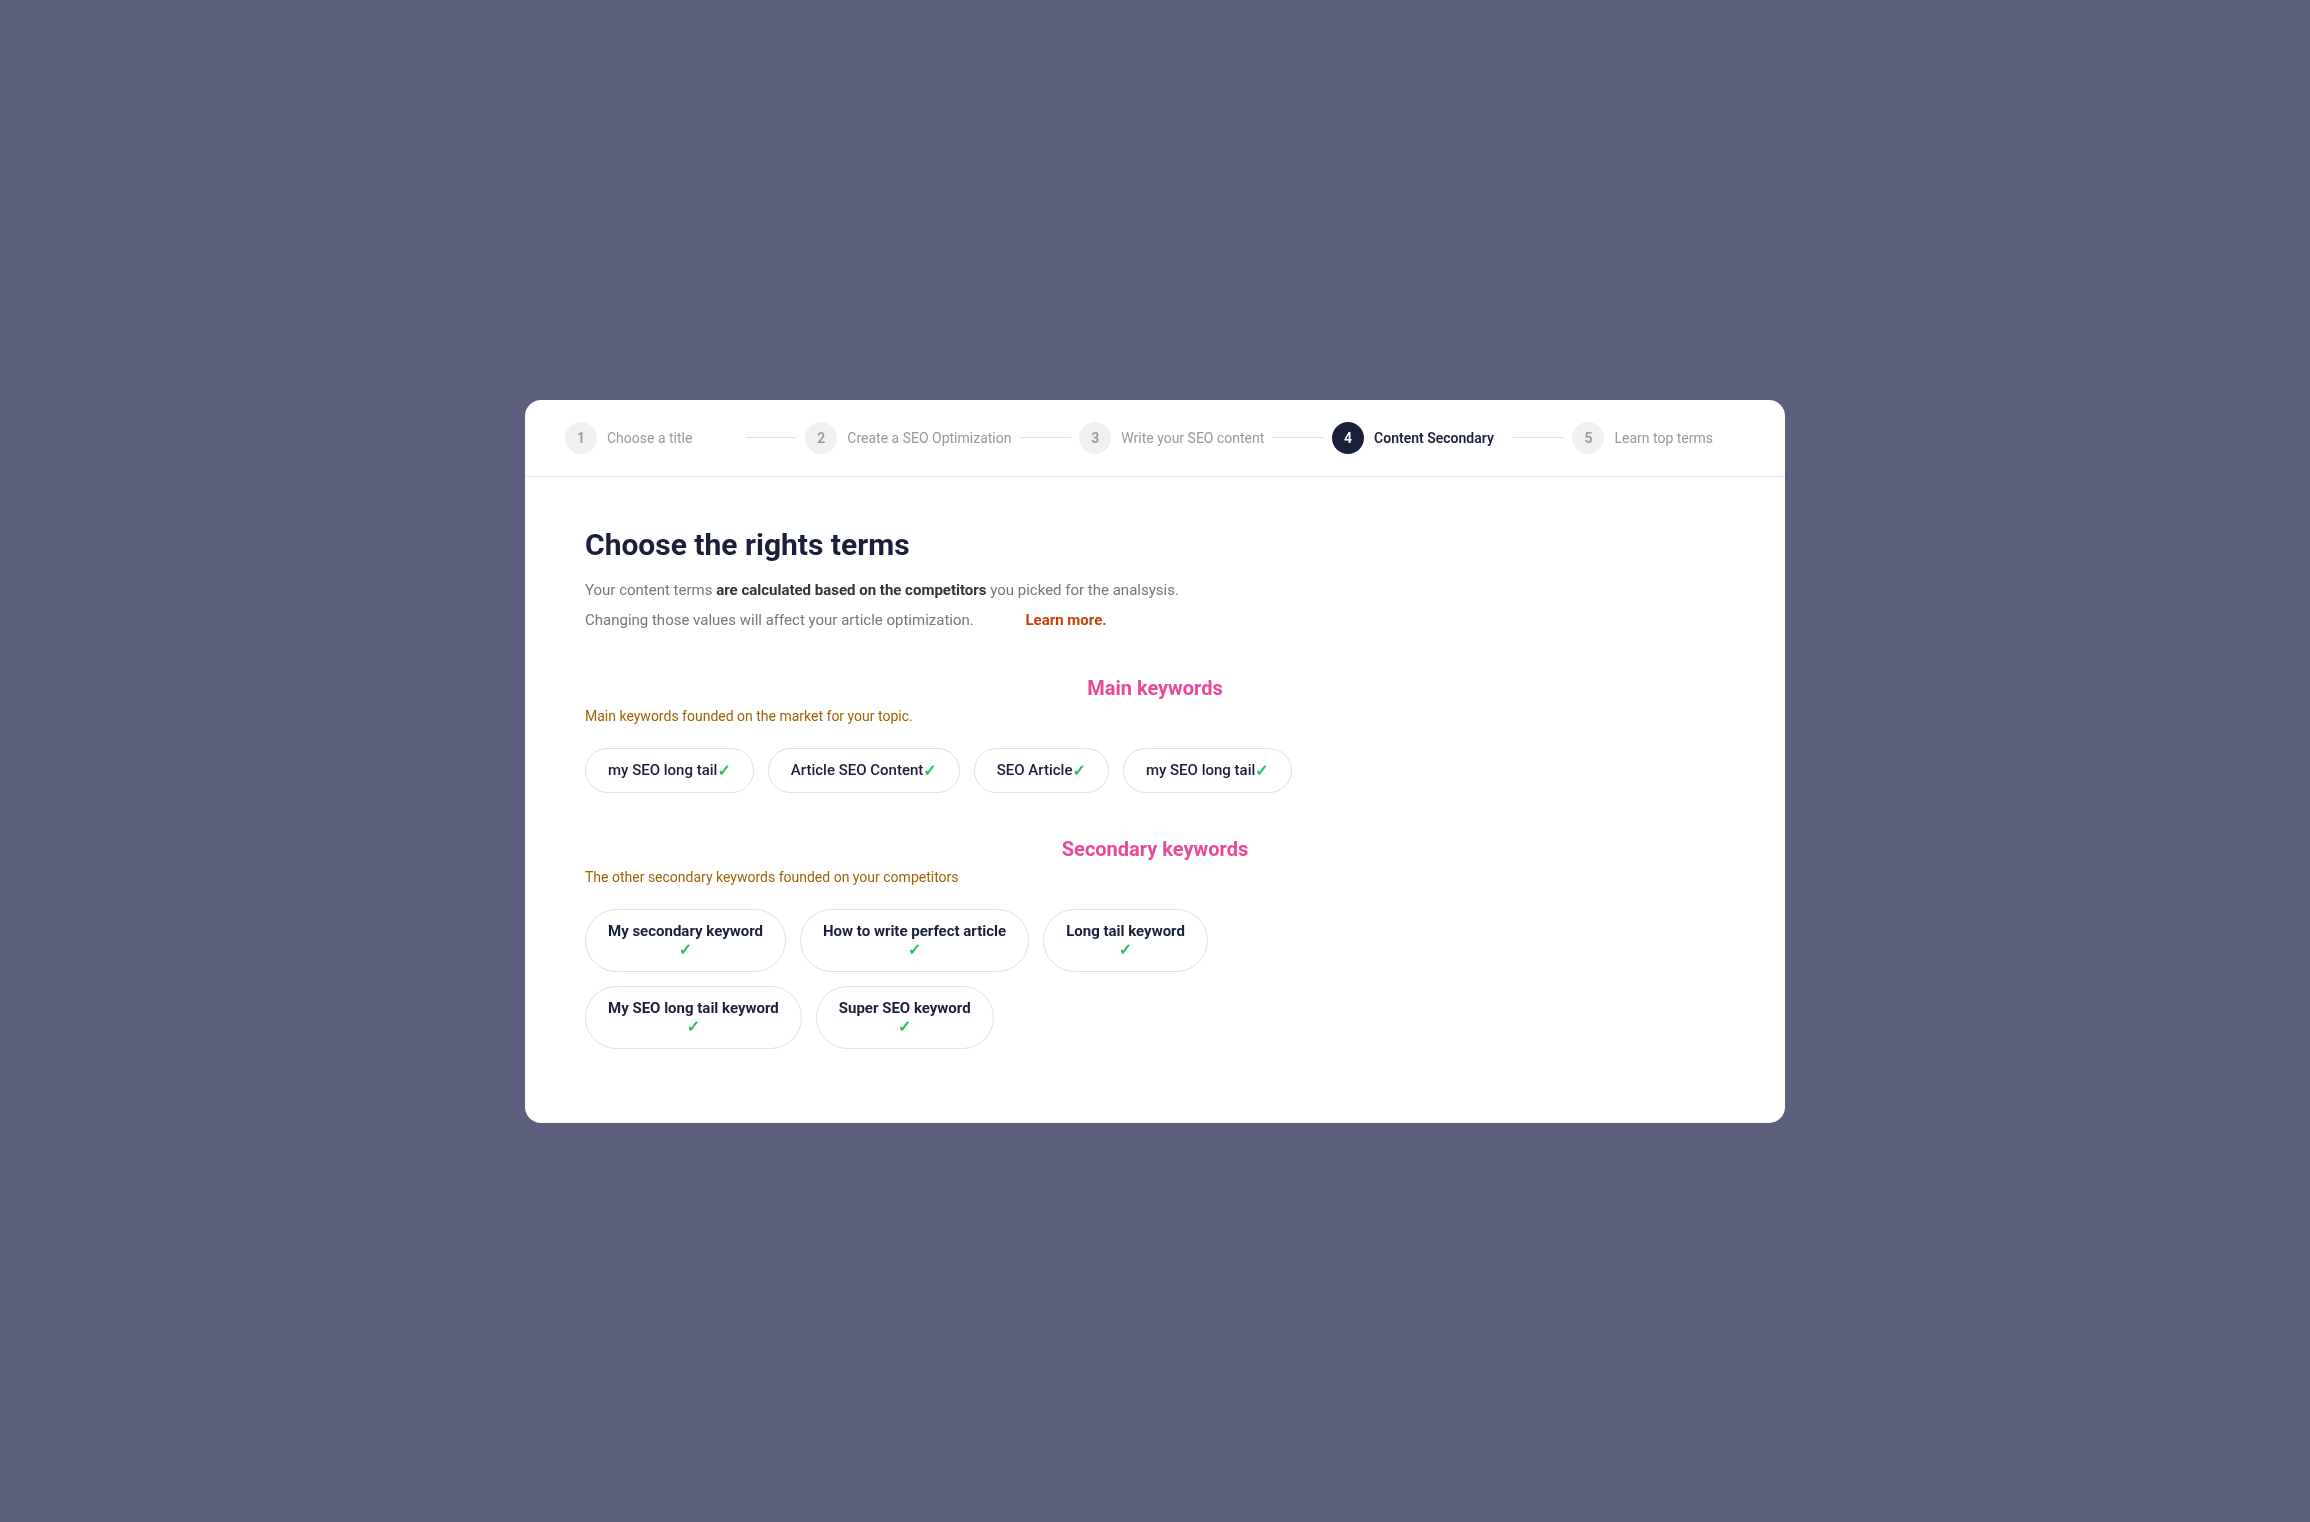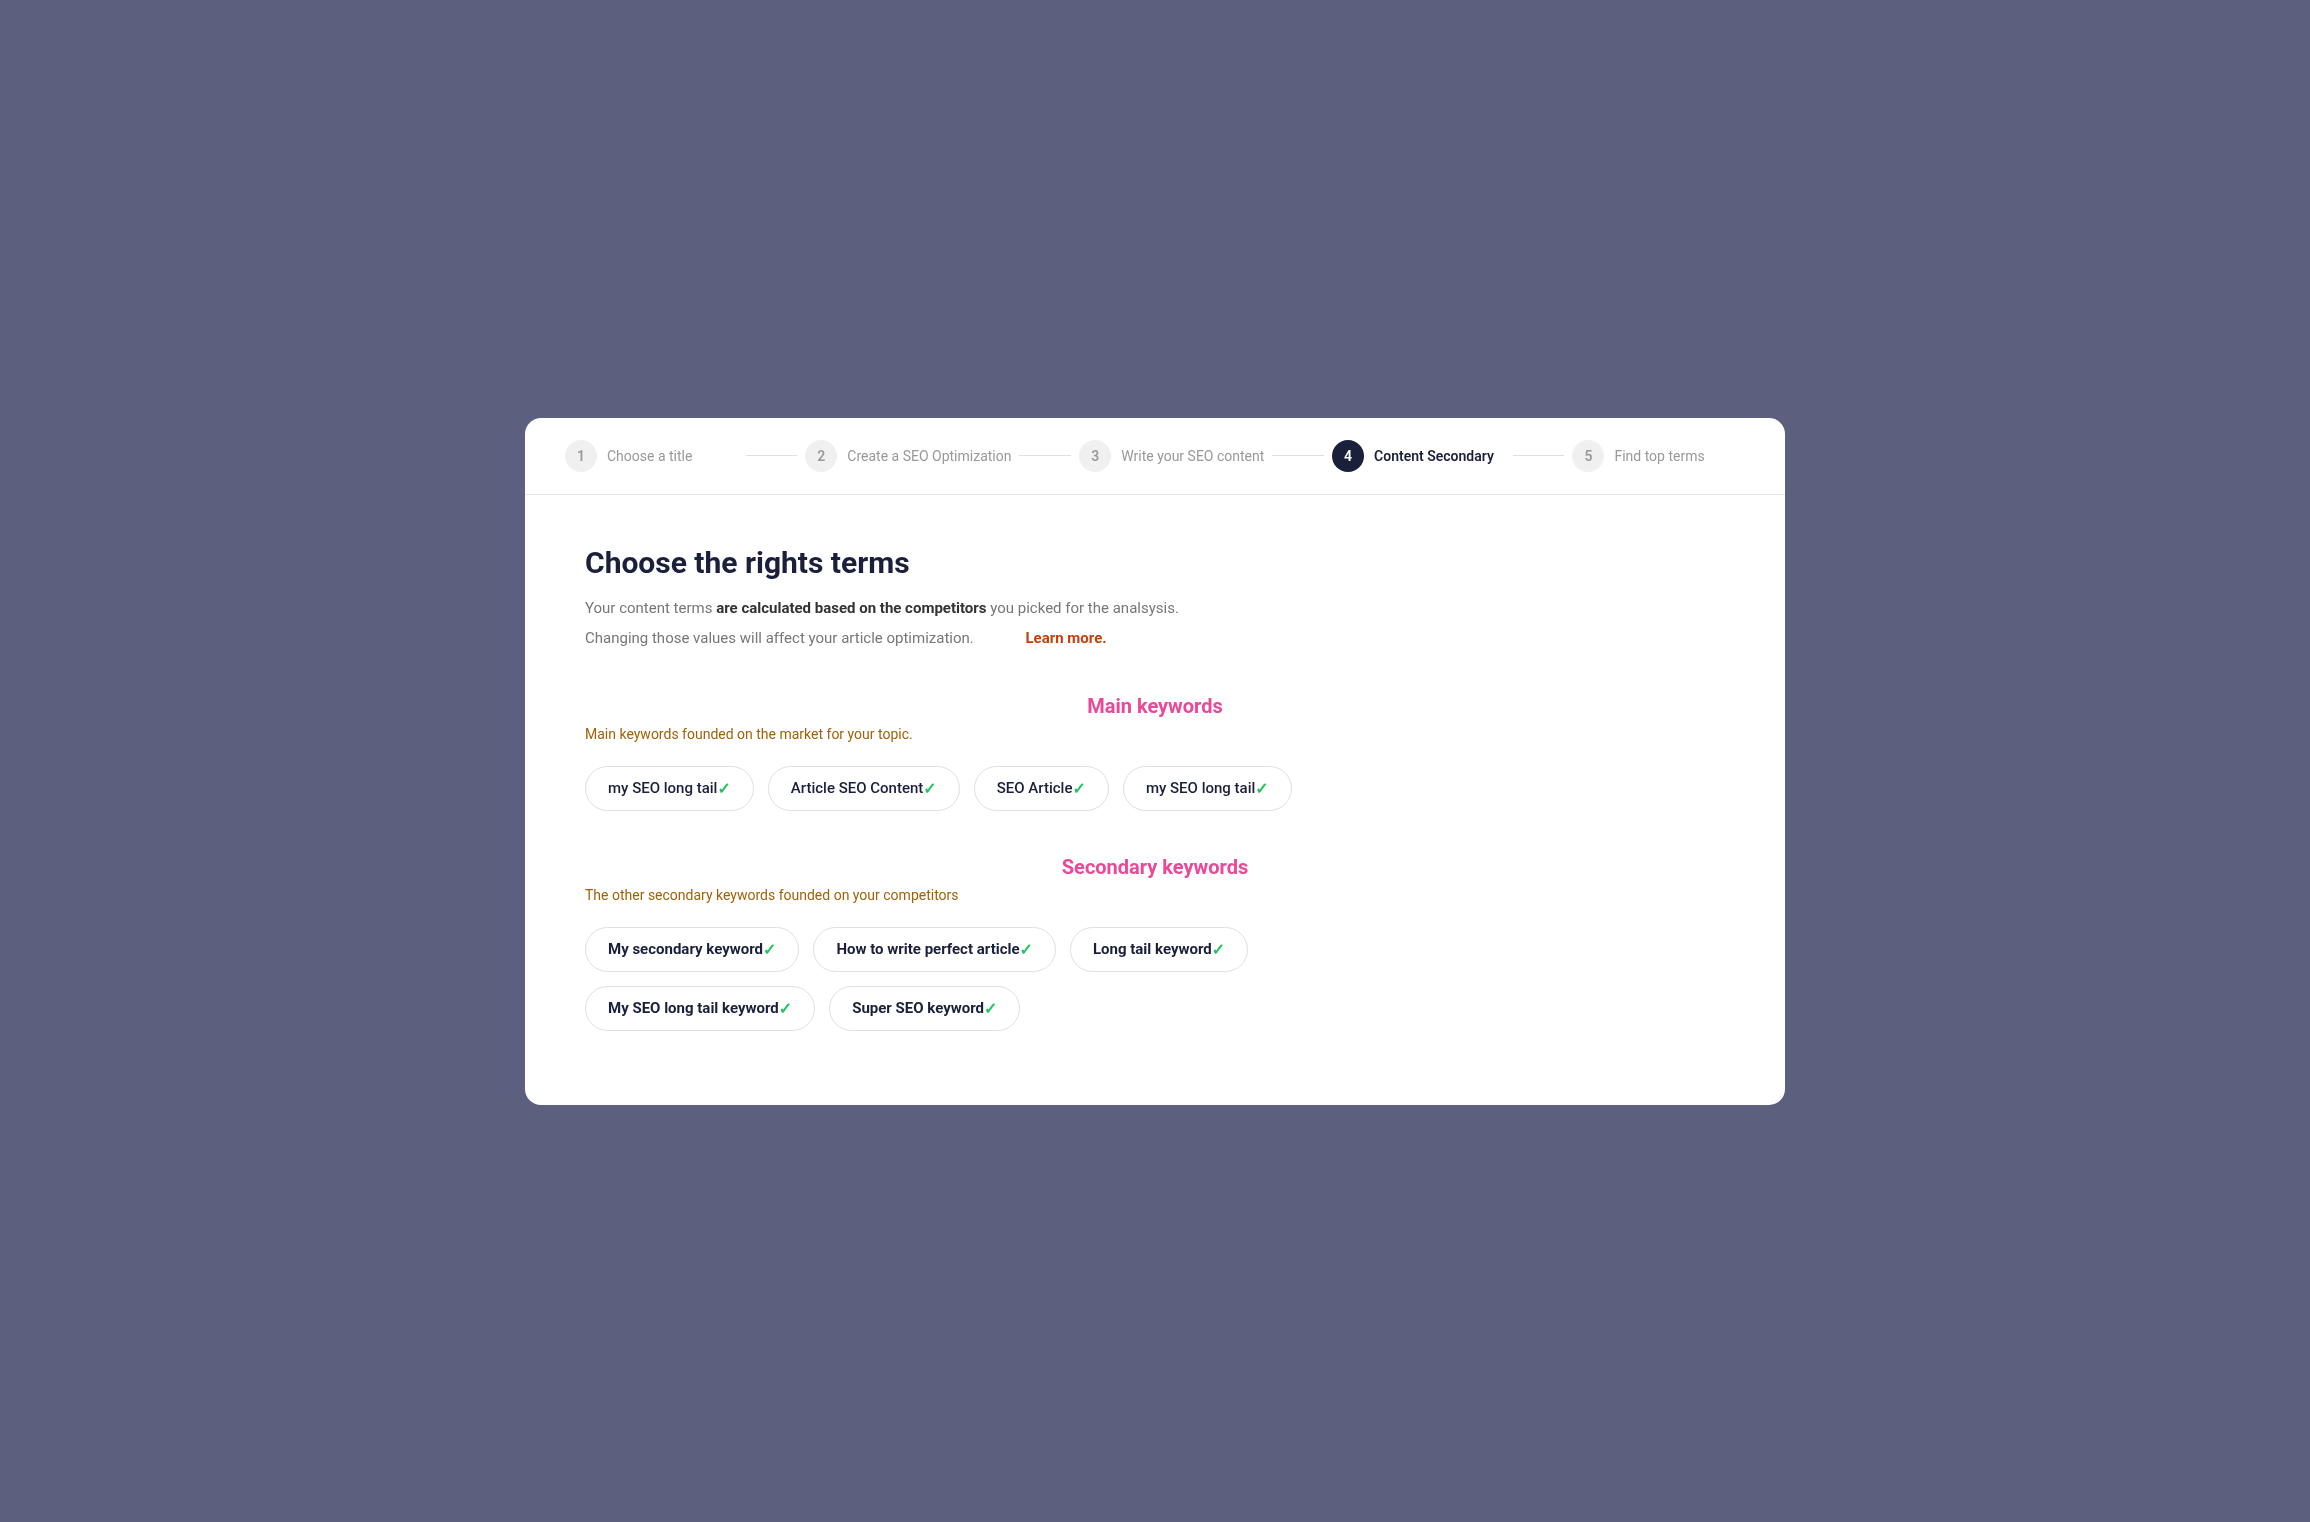--- a/index.html
+++ b/index.html
@@ -133,20 +133,21 @@
       border: 1.5px solid #e0e0e0;
       background: #fff;
       font-size: 15px;
       font-weight: 500;
       color: #1a1f3c;
       cursor: pointer;
       user-select: none;
     }
     .chip.secondary {
       font-weight: 700;
+      flex-direction: column;
     }
     .check-icon {
       color: #22c55e;
       font-size: 16px;
       font-weight: 700;
     }
   </style>
 </head>
 <body>
 
@@ -168,21 +169,21 @@
       <span class="step-label">Write your SEO content</span>
     </div>
     <div class="step-divider"></div>
     <div class="step">
       <div class="step-circle active">4</div>
       <span class="step-label active">Content Secondary</span>
     </div>
     <div class="step-divider"></div>
     <div class="step">
       <div class="step-circle inactive">5</div>
-      <span class="step-label">Find top terms</span>
+      <span class="step-label">Learn top terms</span>
     </div>
   </div>
 
   <div class="content">
 
     <h1 class="page-title">Choose the rights terms</h1>
 
     <p class="page-desc">
       <span>Your content terms </span><strong>are calculated based on the competitors</strong><span> you picked for the analsysis.</span>
     </p>

